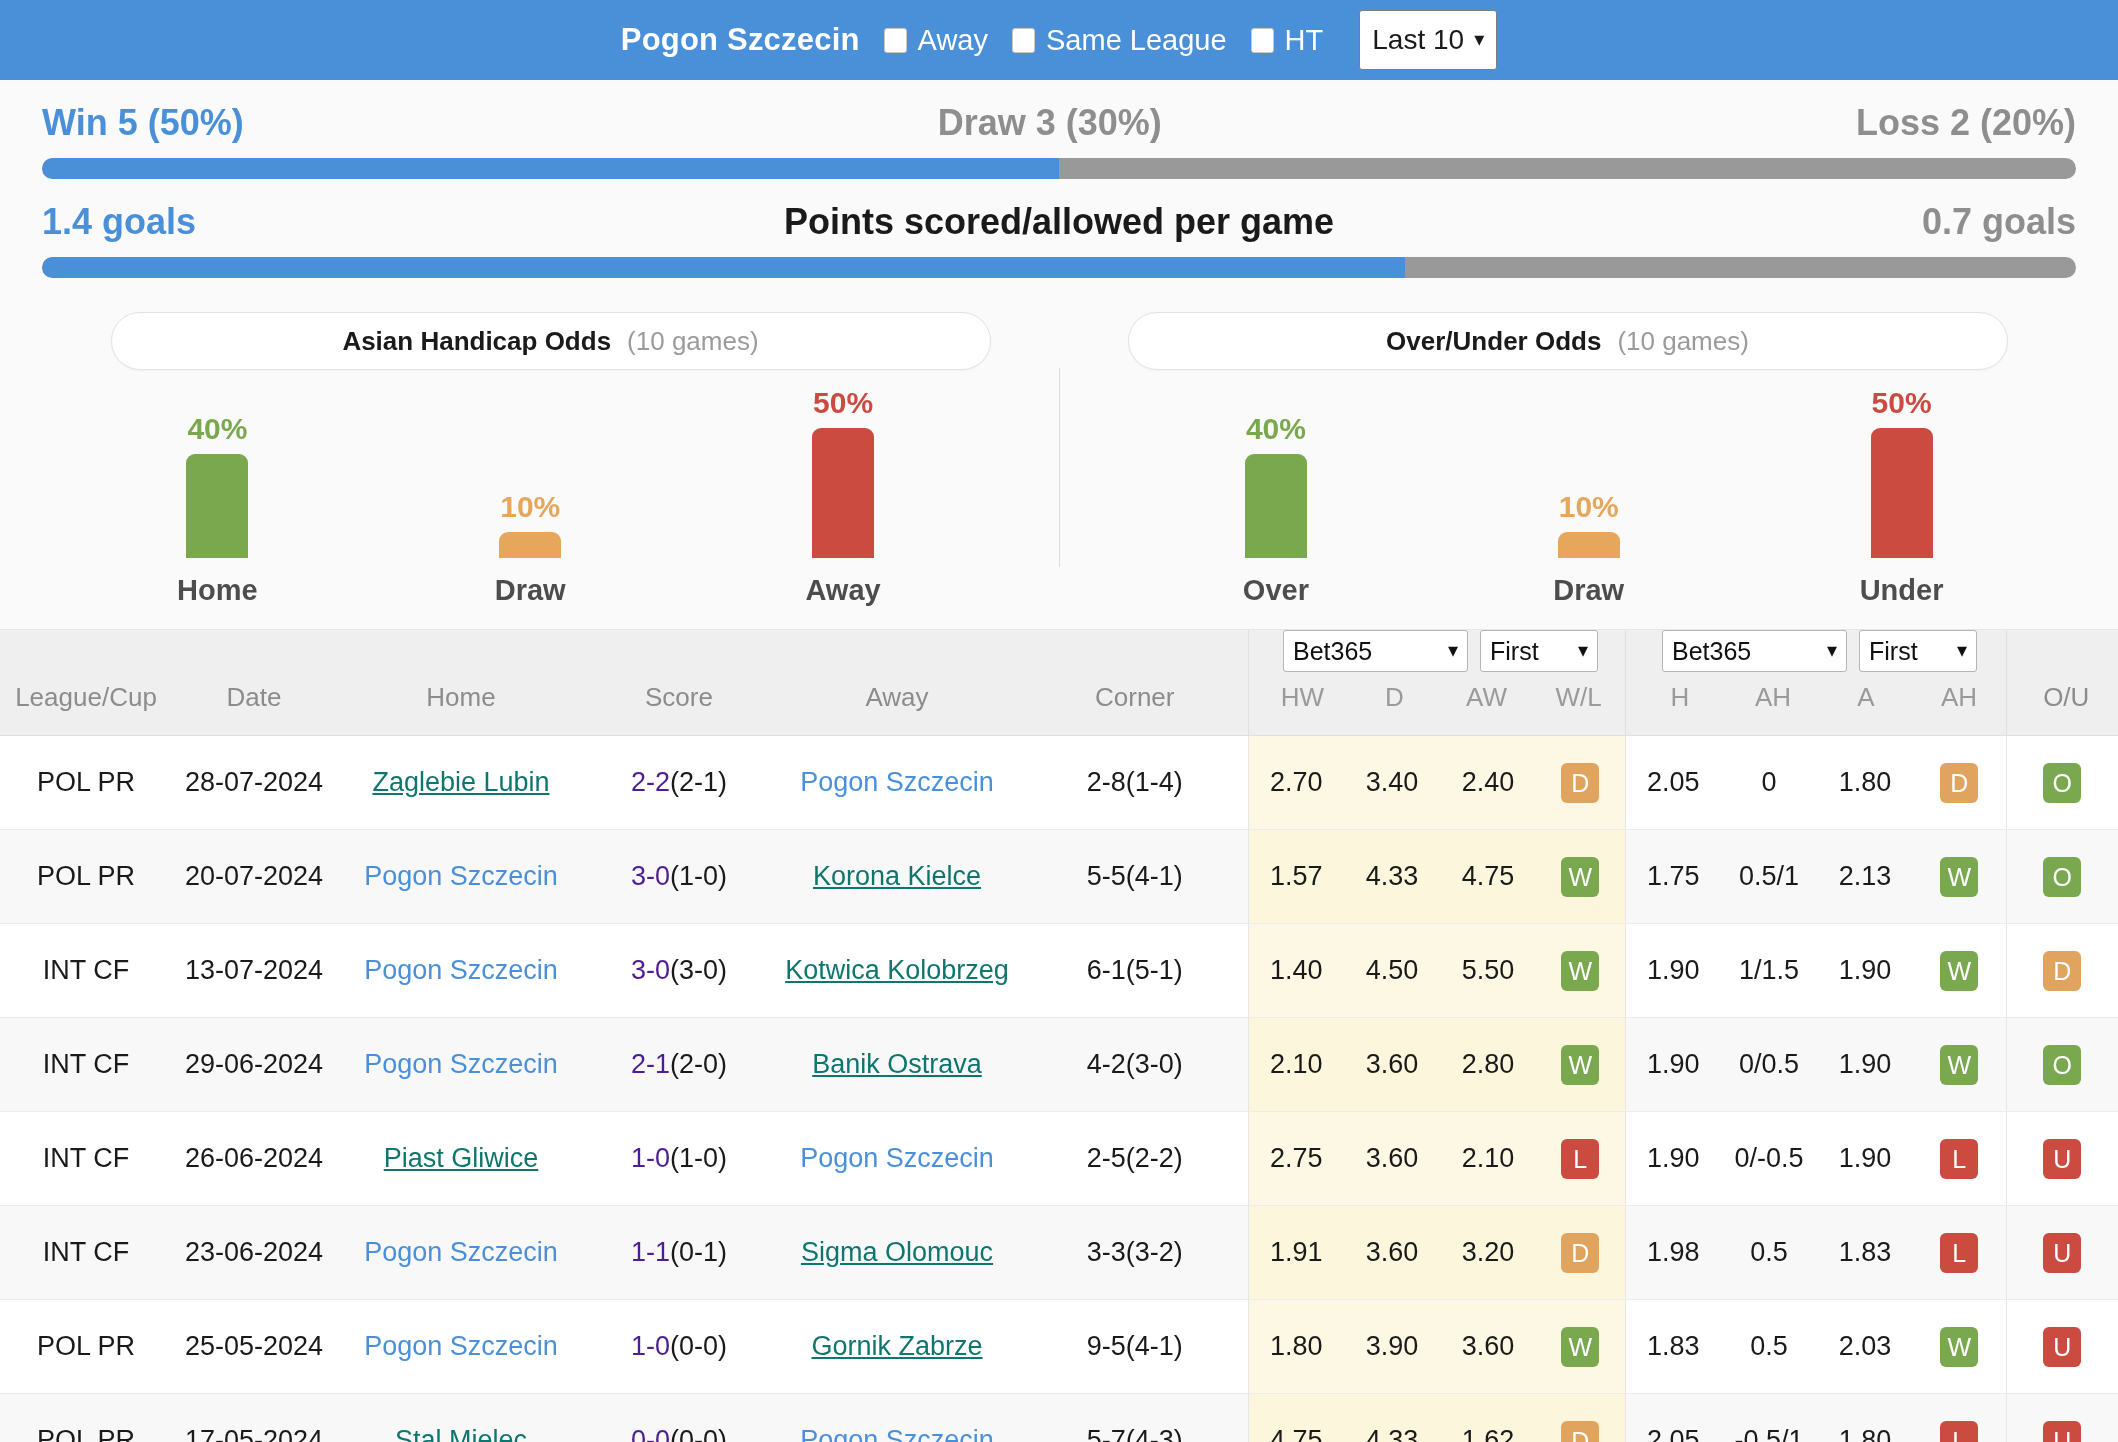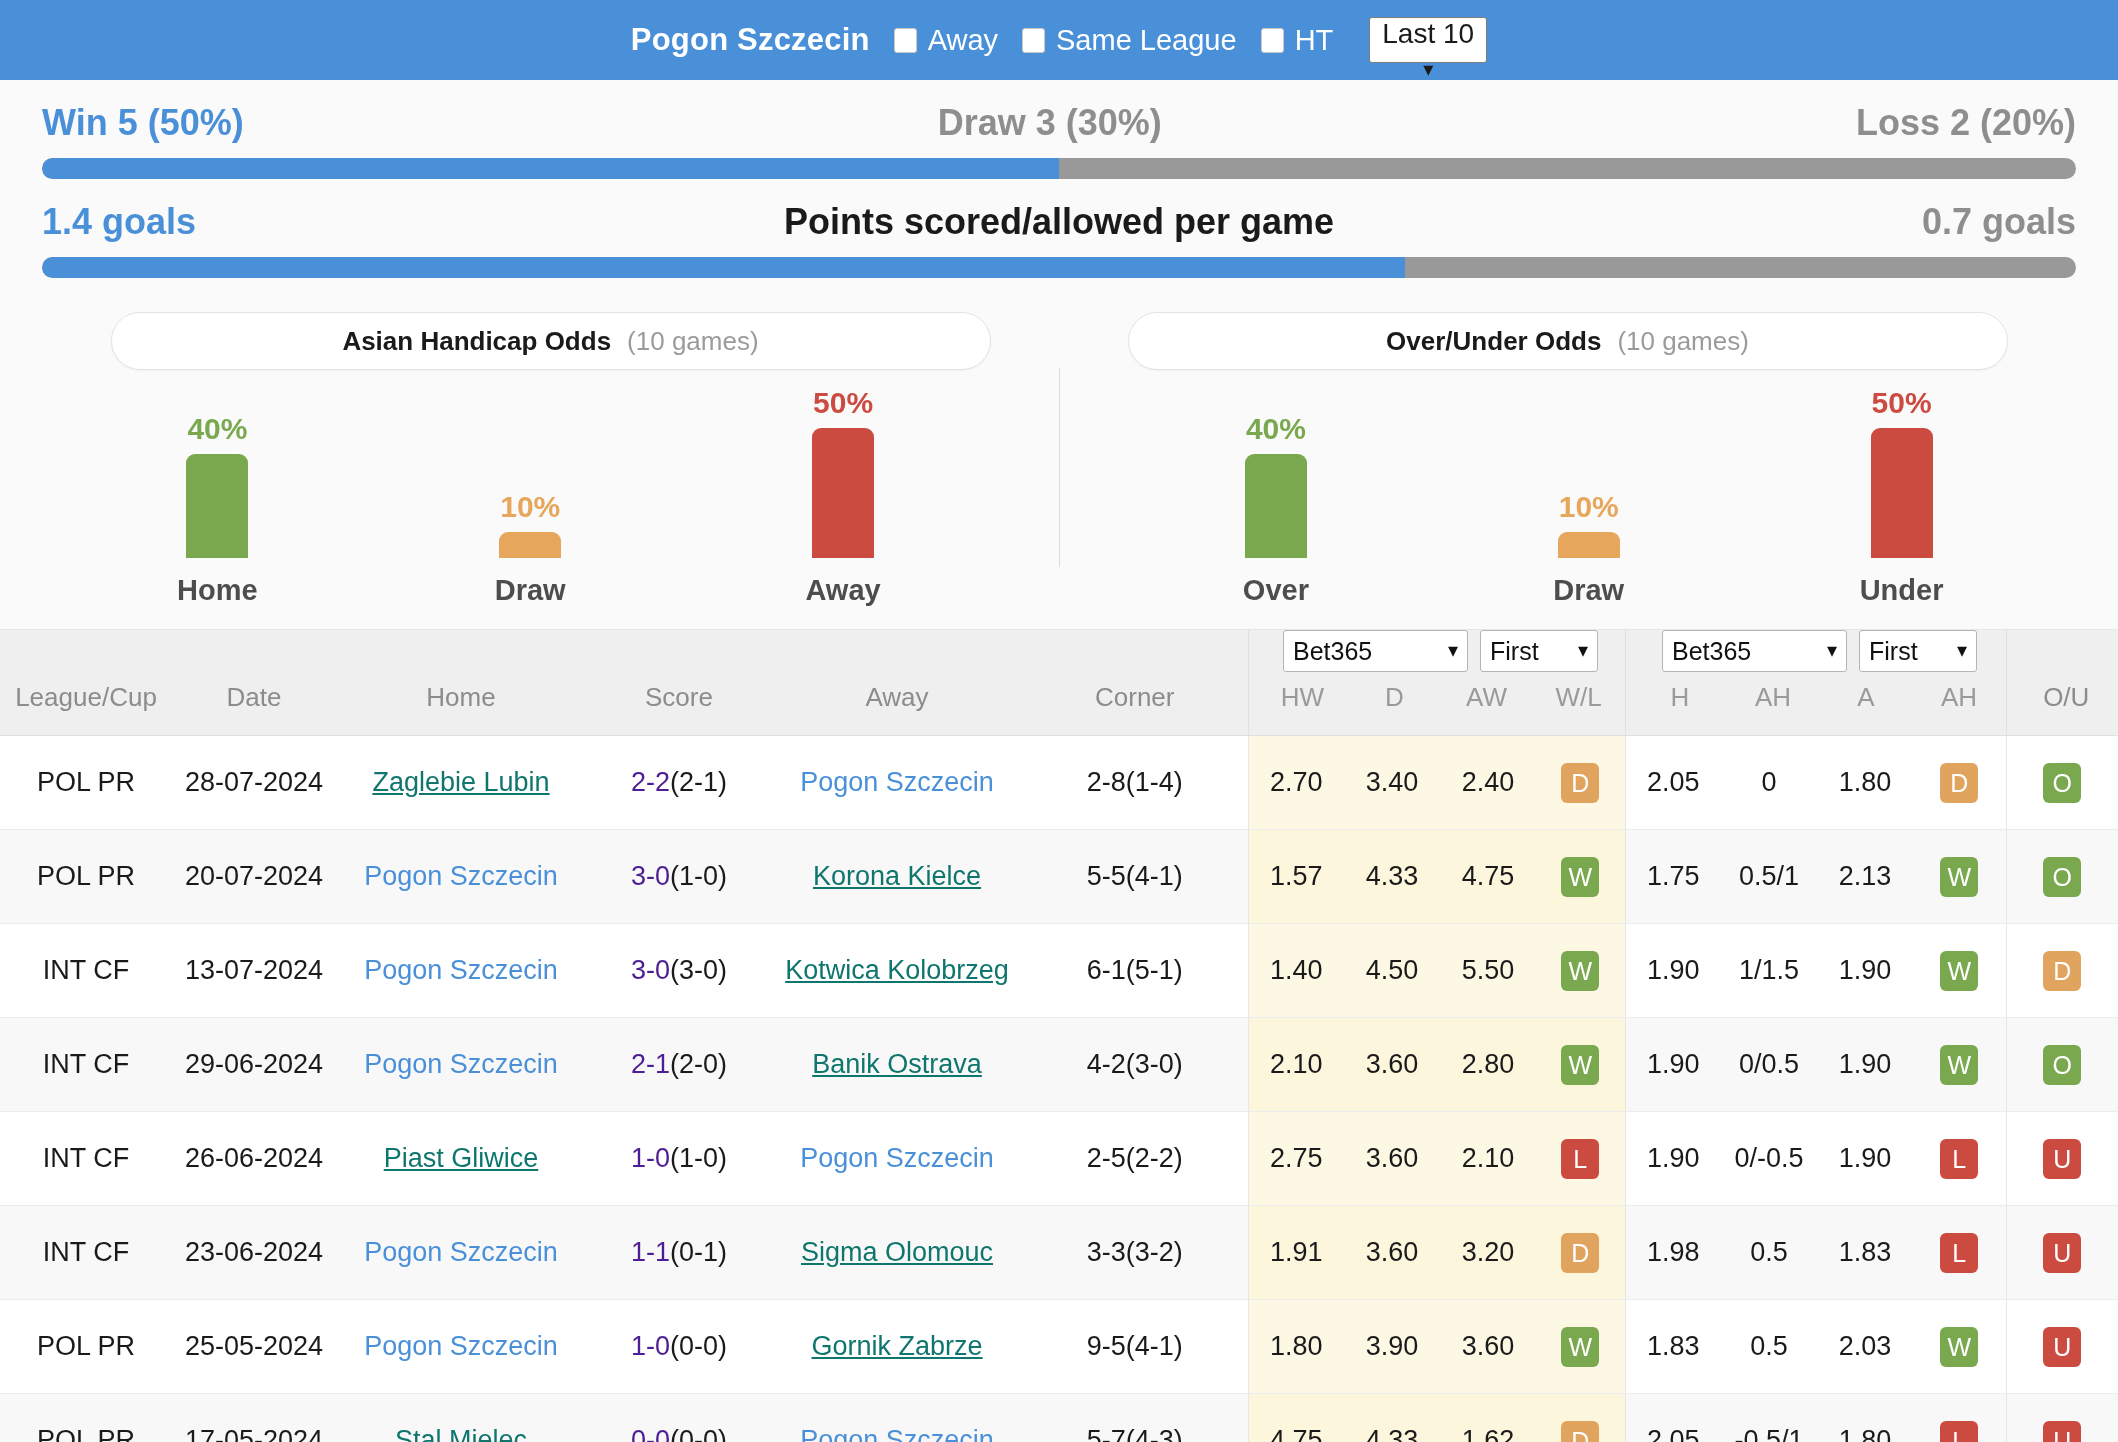--- a/index.html
+++ b/index.html
@@ -19,22 +19,22 @@
   }
   .topbar .team { font-size:31px; font-weight:bold; letter-spacing:.2px; }
   .chk-group { display:flex; align-items:center; gap:11px; }
   .chkbox {
     width:23px; height:25px; background:#ffffff; border:1px solid #c8c8c8;
     border-radius:3px; display:inline-block;
   }
   .chk-label { font-size:29px; color:#ffffff; }
   .ddl {
     background:#ffffff; color:#1a1a1a; border:1px solid #7d7d7d; border-radius:3px;
-    height:46px; padding:0 12px; display:flex; align-items:center; gap:10px;
-    font-size:28px; margin-left:12px;flex-direction:column;
+    height:60px; padding:0 12px; display:flex; align-items:center; gap:10px;
+    font-size:28px; margin-left:12px;
   }
   .caret { font-size:20px; line-height:1; display:inline-block; transform:translateY(-1px); }
 
   
   .statwrap { padding:0 42px; background:#fafafa; }
   .statrow { padding-top:22px; }
   .statlabels { display:flex; justify-content:space-between; align-items:baseline; font-size:36px; font-weight:bold; }
   .lbl-blue { color:#4a90d9; }
   .lbl-grey { color:#8e8e8e; }
   .lbl-dark { color:#1a1a1a; }

